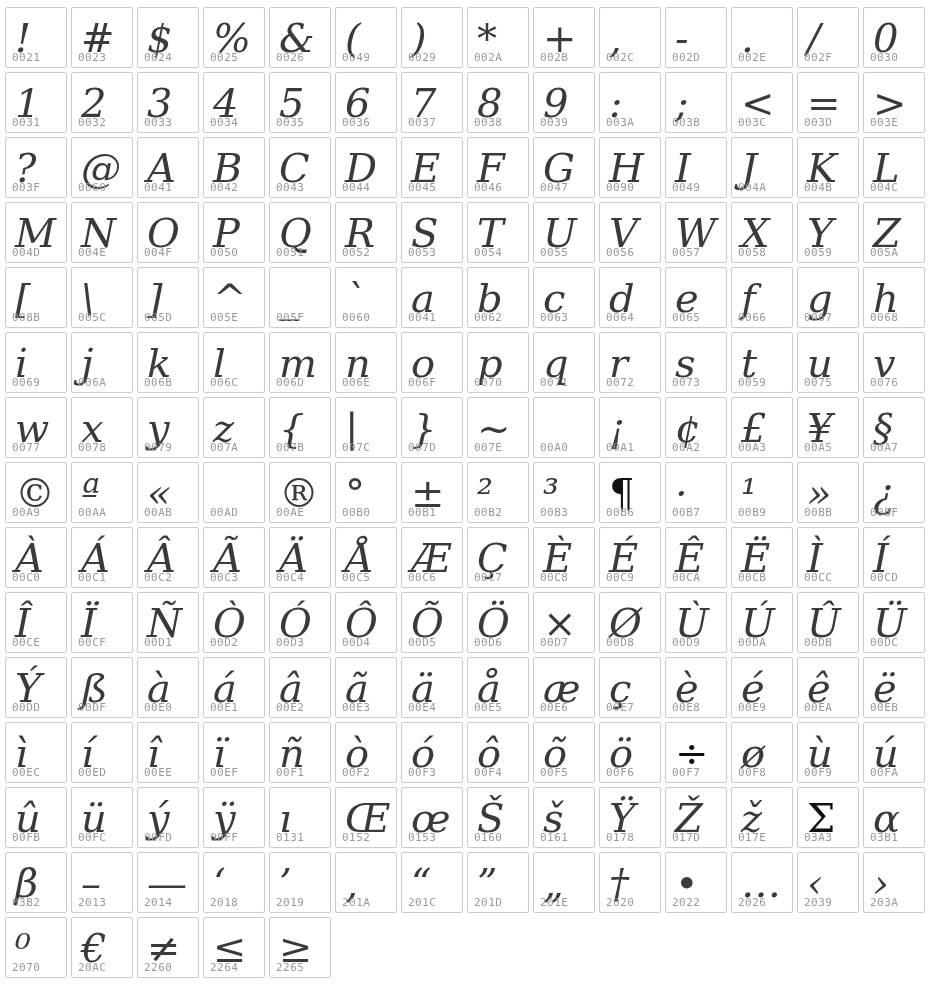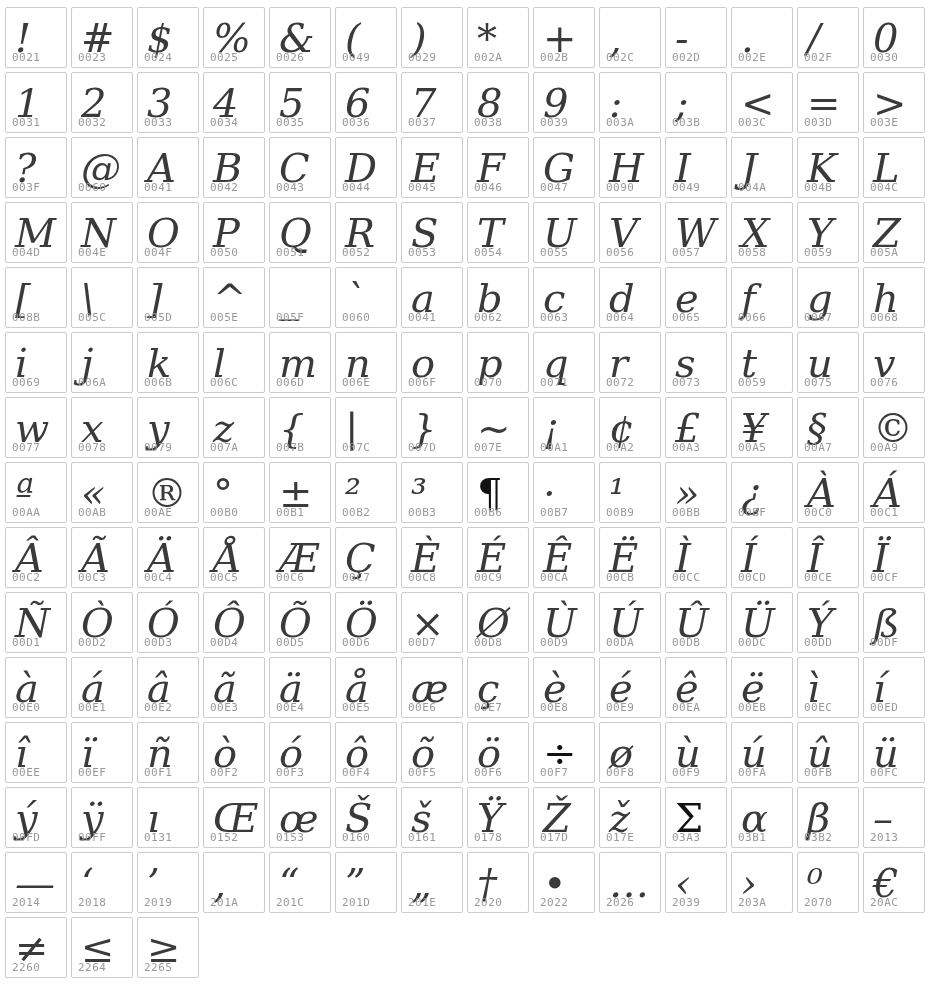--- a/index.html
+++ b/index.html
@@ -421,20 +421,24 @@
   </div>
     <div class="cell">
     <div class="glyph">}</div>
     <div class="code">007D</div>
   </div>
     <div class="cell">
     <div class="glyph">~</div>
     <div class="code">007E</div>
   </div>
     <div class="cell">
+    <div class="glyph"></div>
+    <div class="code">00A0</div>
+  </div>
+    <div class="cell">
     <div class="glyph">¡</div>
     <div class="code">00A1</div>
   </div>
     <div class="cell">
     <div class="glyph">¢</div>
     <div class="code">00A2</div>
   </div>
     <div class="cell">
     <div class="glyph">£</div>
     <div class="code">00A3</div>
@@ -451,20 +455,24 @@
     <div class="glyph">©</div>
     <div class="code">00A9</div>
   </div>
     <div class="cell">
     <div class="glyph">ª</div>
     <div class="code">00AA</div>
   </div>
     <div class="cell">
     <div class="glyph">«</div>
     <div class="code">00AB</div>
+  </div>
+    <div class="cell">
+    <div class="glyph"></div>
+    <div class="code">00AD</div>
   </div>
     <div class="cell">
     <div class="glyph">®</div>
     <div class="code">00AE</div>
   </div>
     <div class="cell">
     <div class="glyph">°</div>
     <div class="code">00B0</div>
   </div>
     <div class="cell">

